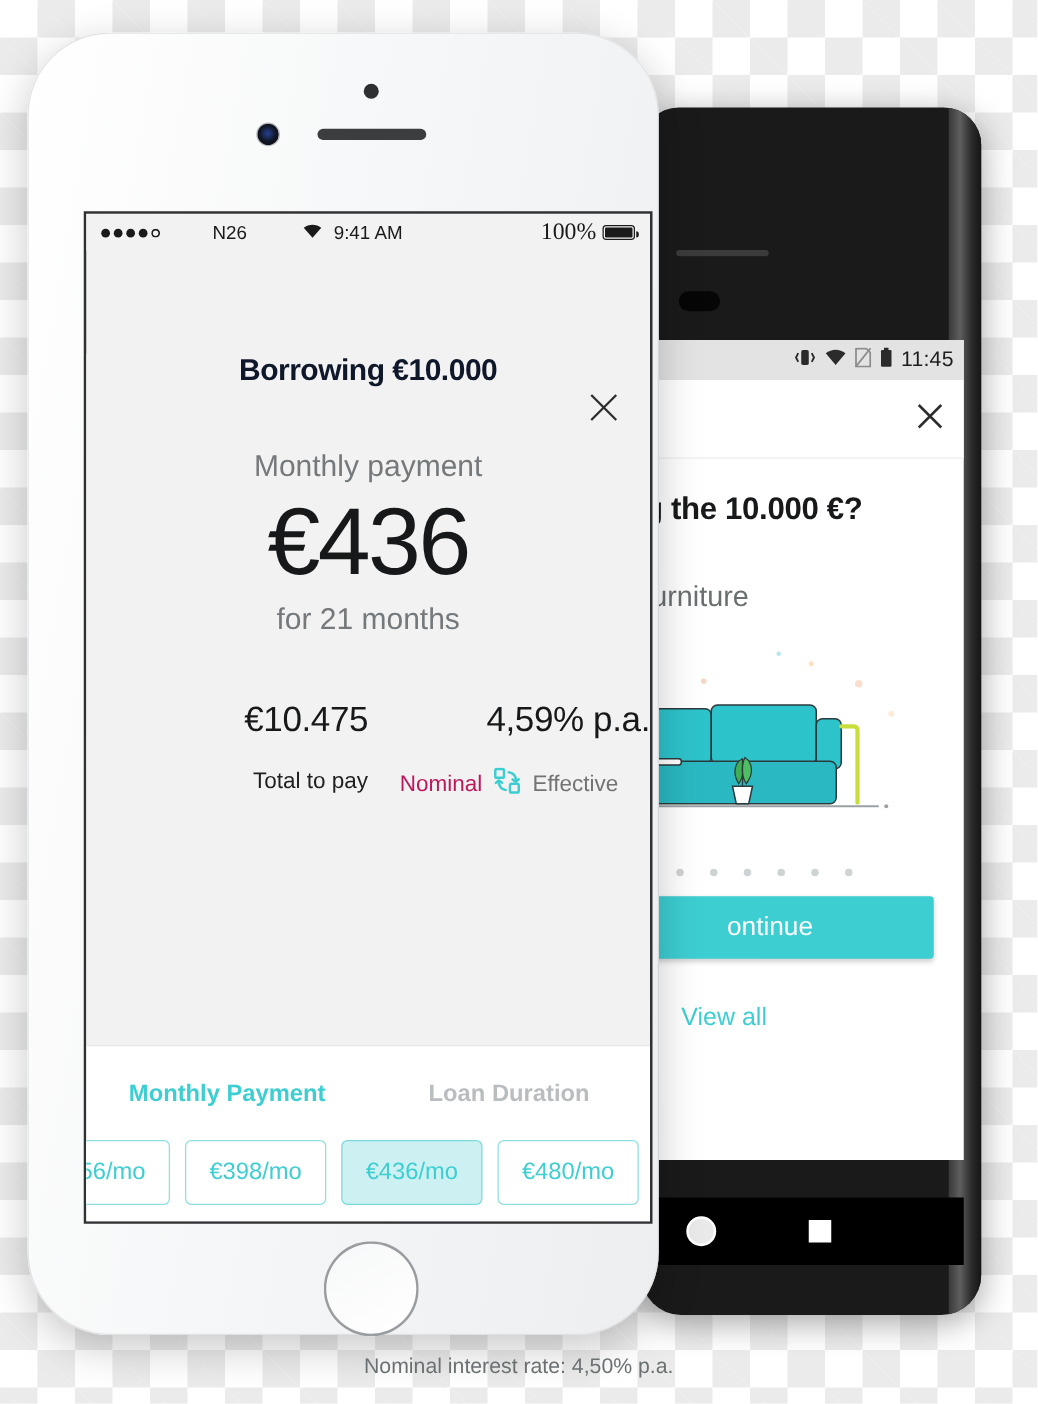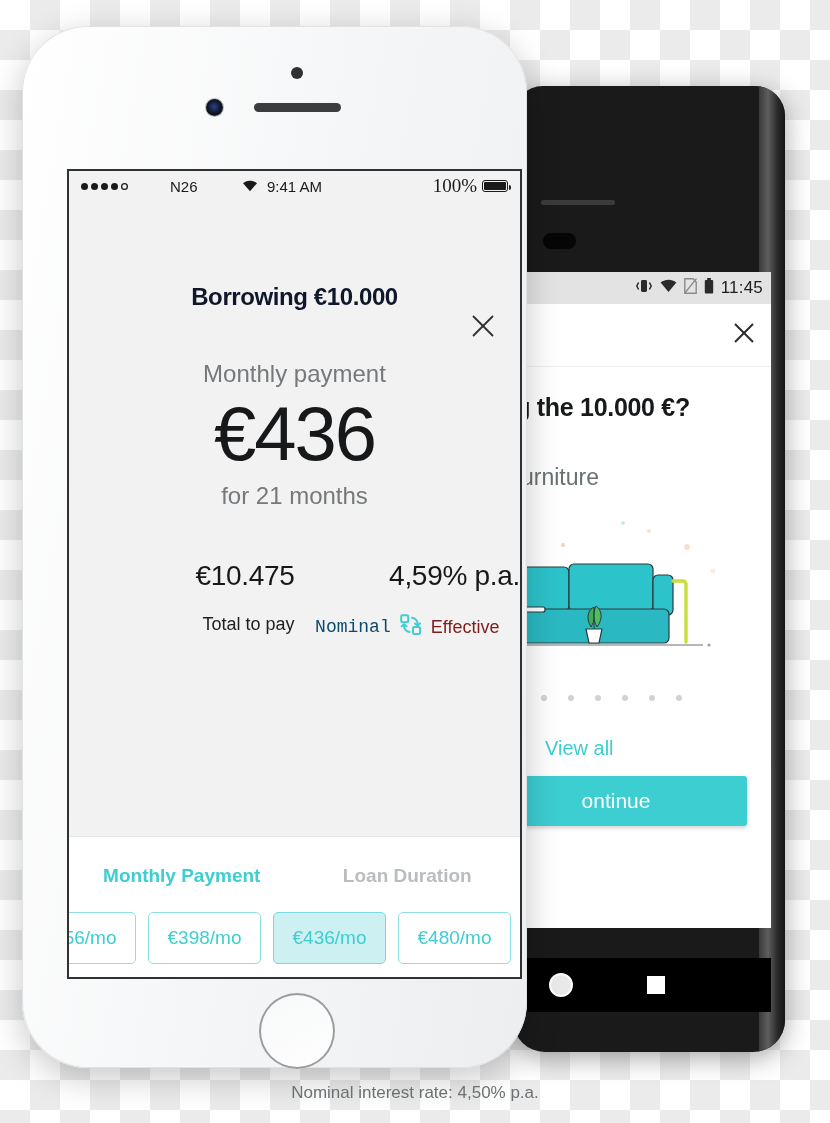--- a/index.html
+++ b/index.html
@@ -321,22 +321,22 @@
   .fig-sub {
     margin-top: 22px;
     font-size: 18px;
     color: #1d1f20;
   }
   .fig-toggle {
     margin-top: 22px;
     display: flex; align-items: center; justify-content: center; gap: 9px;
     font-size: 18px;
   }
-  .fig-toggle .nominal { color: #0c4a6e; font-family: Liberation Mono, monospace; }
-  .fig-toggle .effective { color: #7f1d1d; }
+  .fig-toggle .nominal { color: #be185d; }
+  .fig-toggle .effective { color: #737373; }
 
   
   #ios-bottom {
     background: #ffffff;
     height: 223px;
     border-top: 1px solid #e6e7e8;
     position: relative;
   }
   #ios-tabs {
     display: flex;
@@ -465,22 +465,22 @@
 
     <div id="android-dots">
       <i></i>
       <i></i>
       <i></i>
       <i></i>
       <i></i>
       <i></i>
     </div>
 
+    <div id="android-continue">ontinue</div>
     <div id="android-viewall">View all</div>
-    <div id="android-continue">ontinue</div>
   </div>
 
   <div id="android-navbar">
     <div id="nav-home"></div>
     <div id="nav-recent"></div>
   </div>
 </div>
 
 <div id="iphone">
   <div id="ip-sensor"></div>

